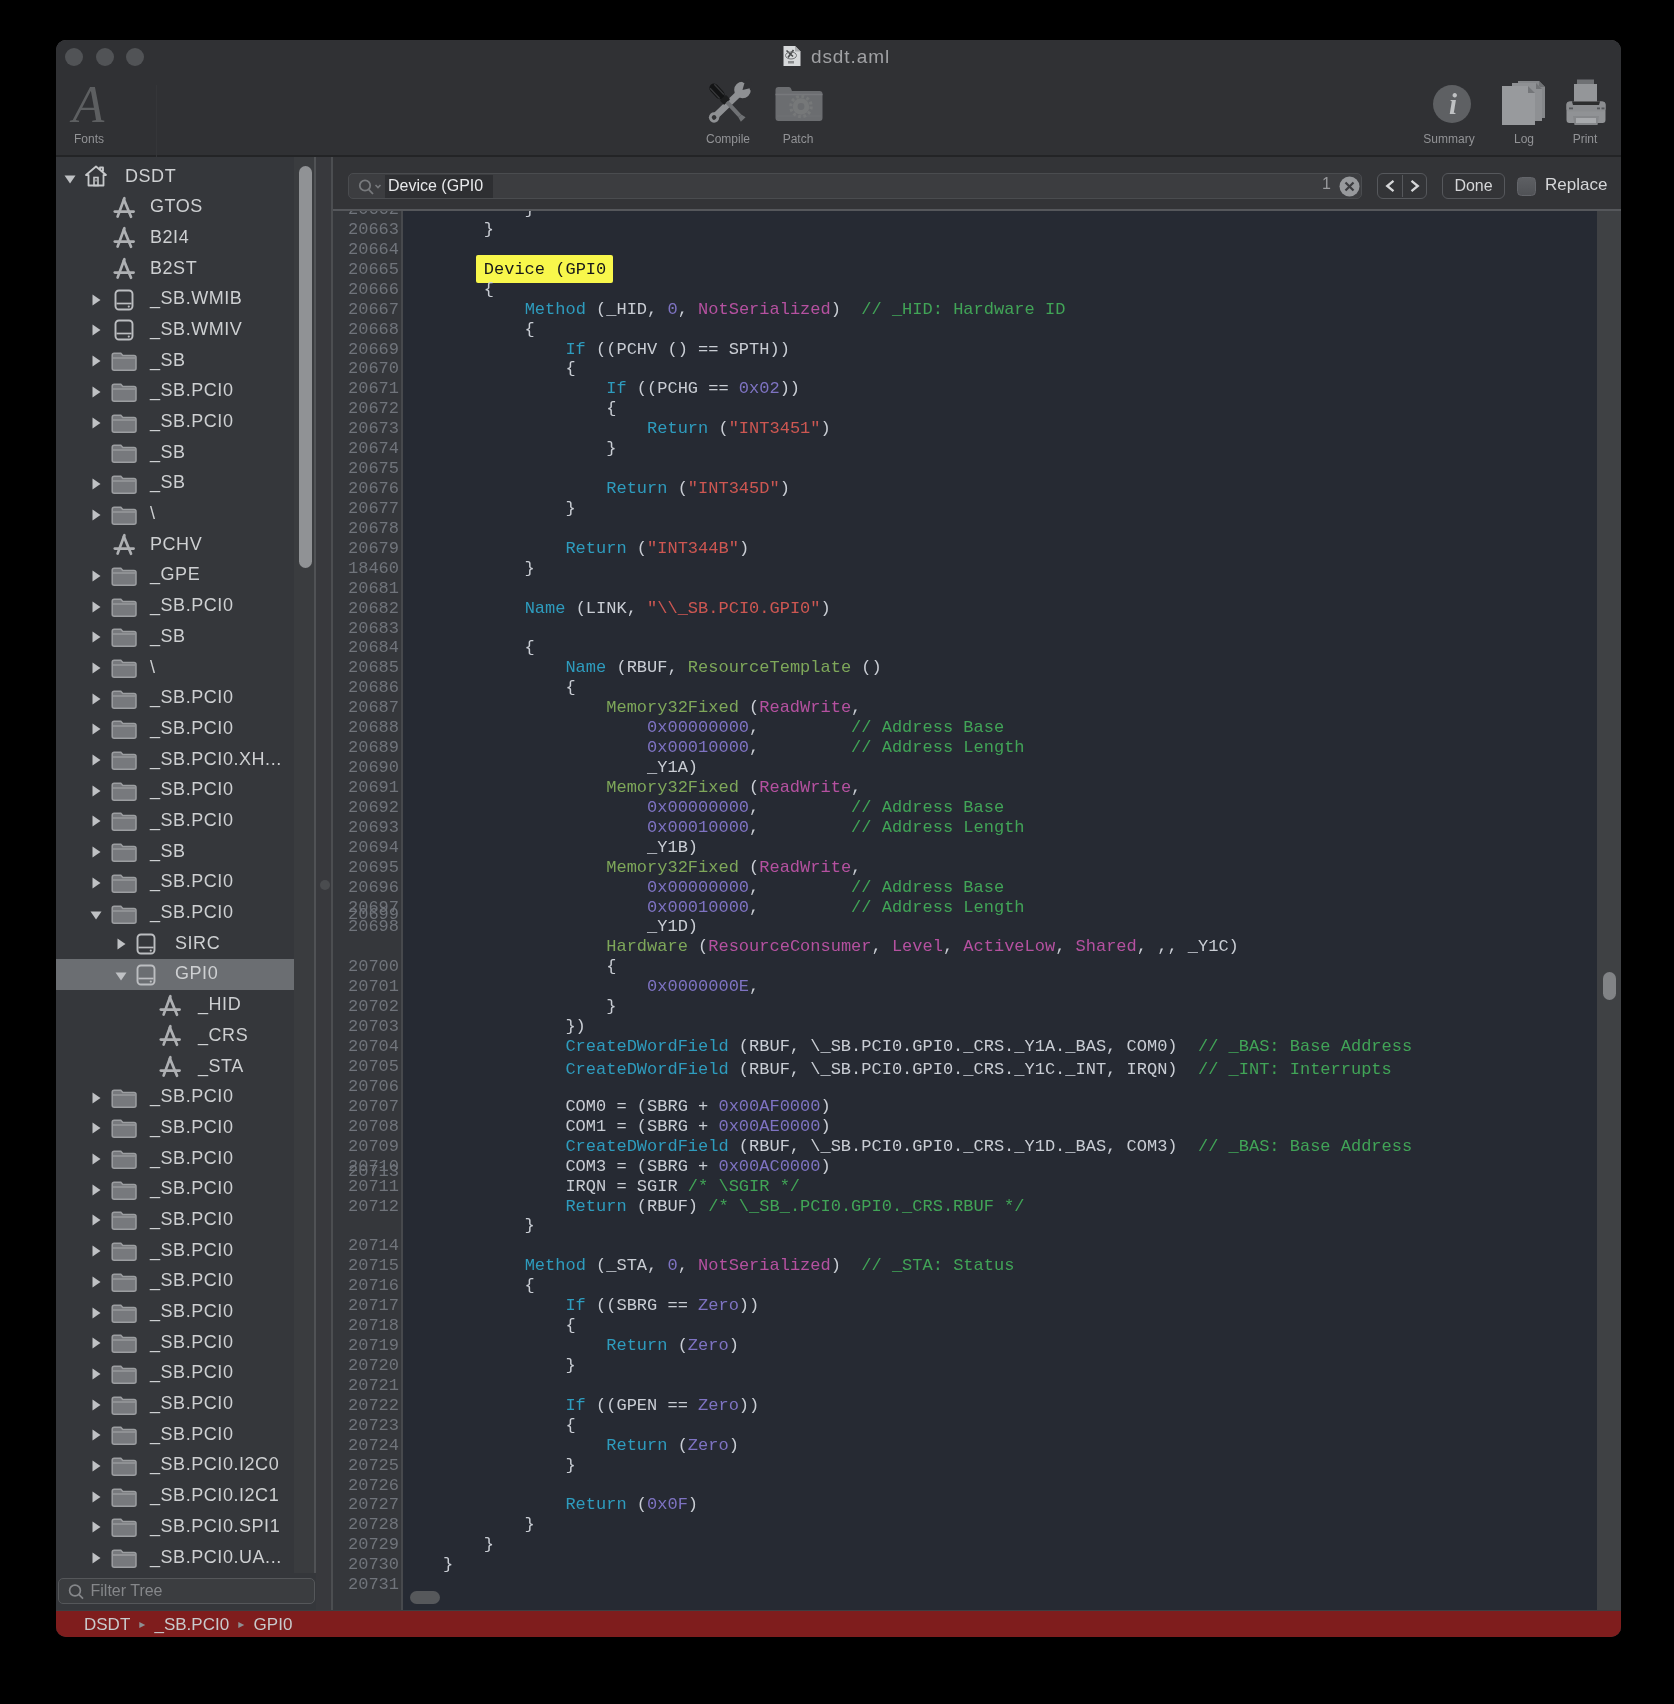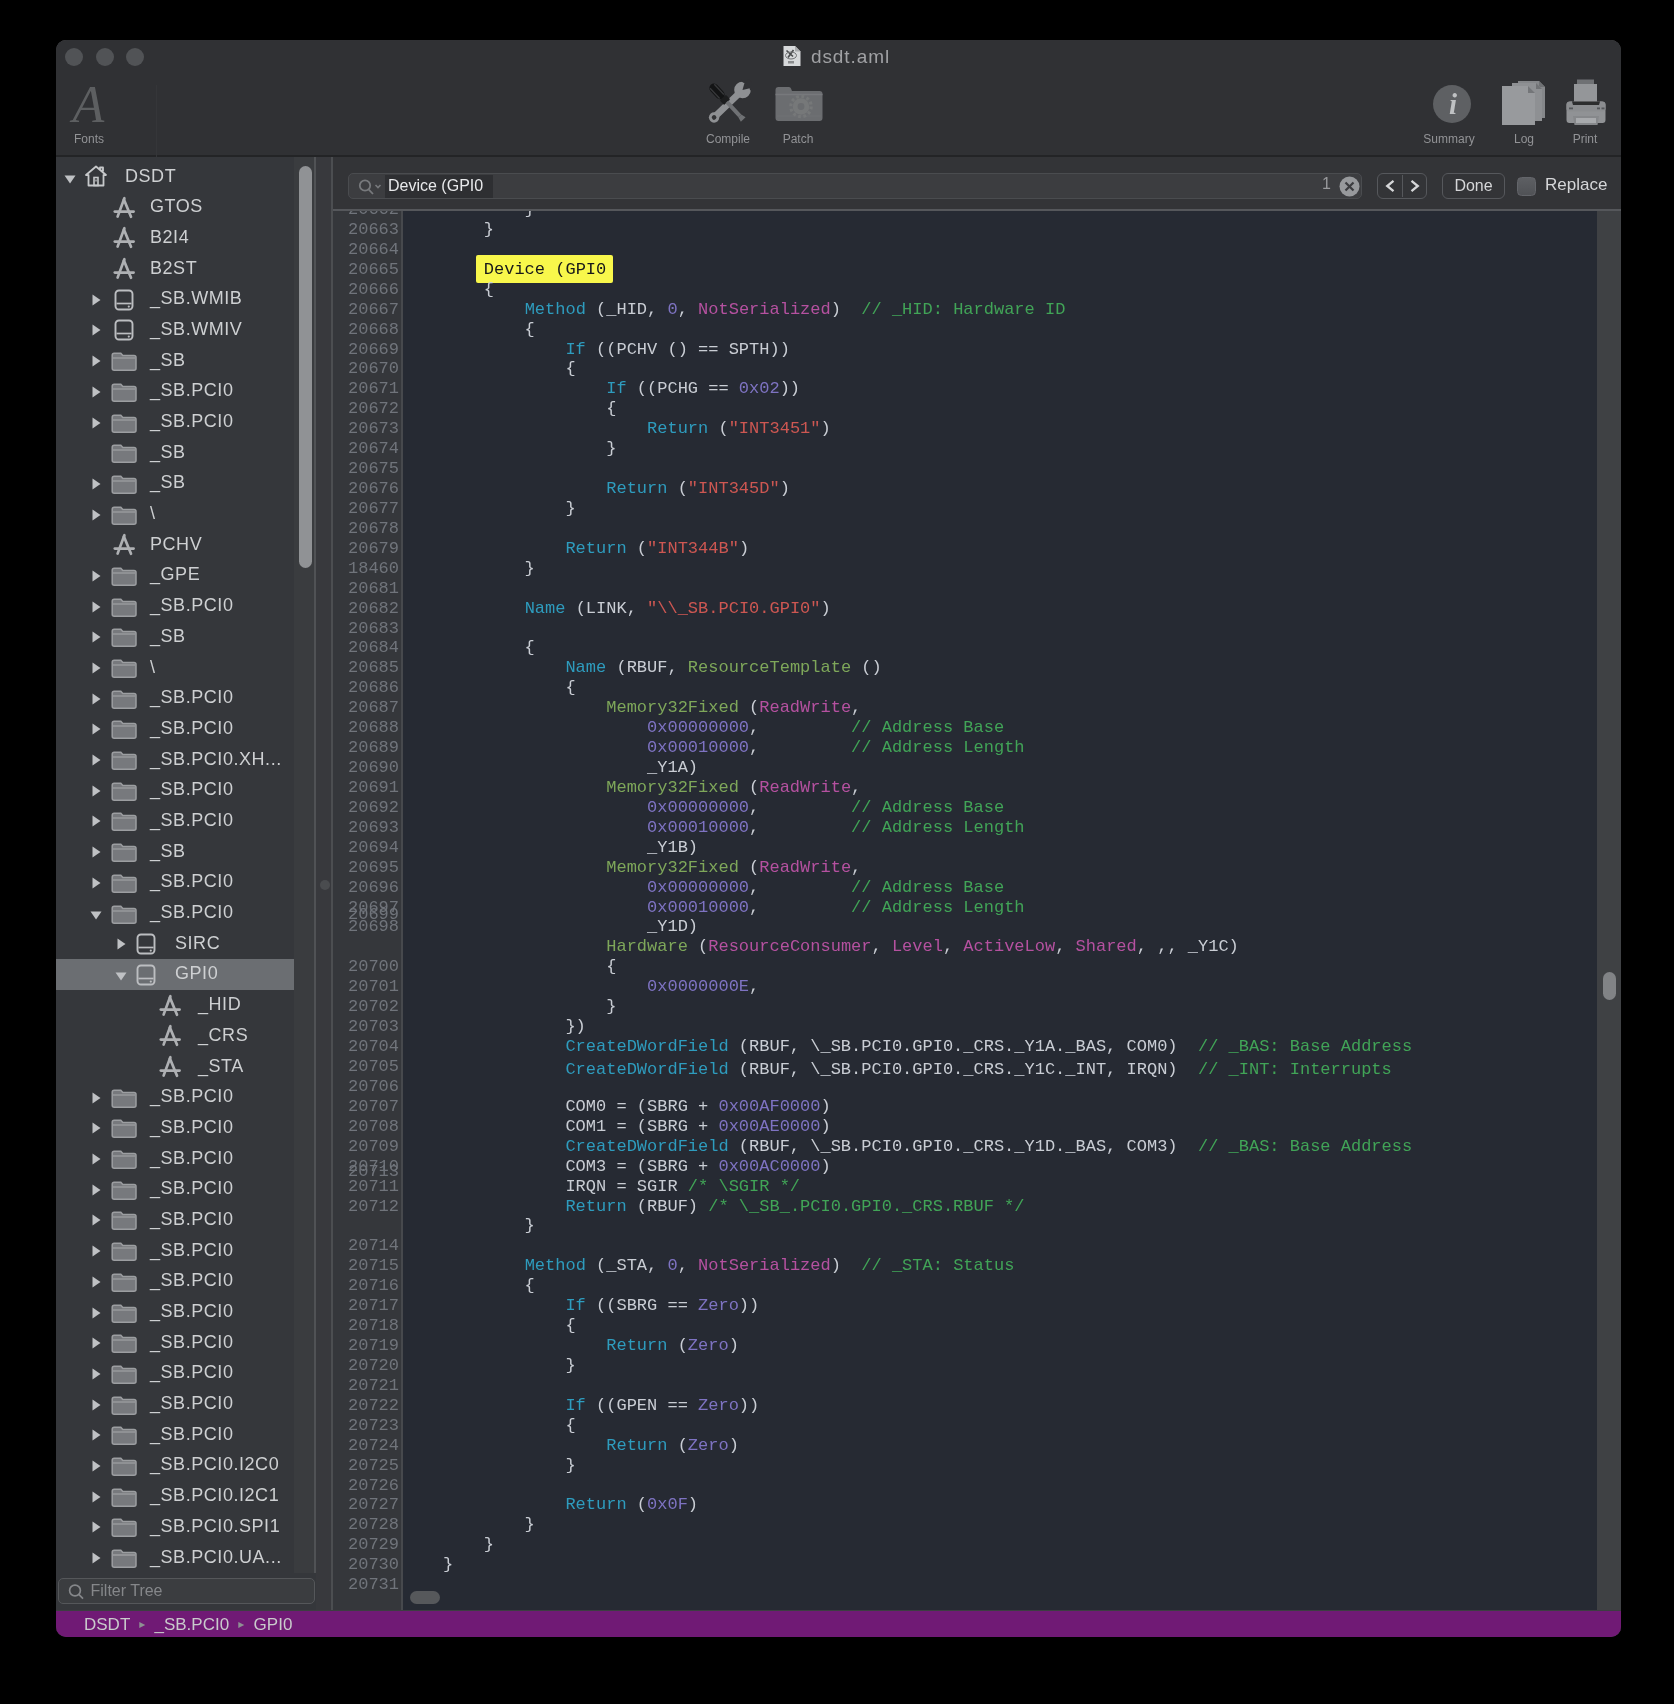--- a/index.html
+++ b/index.html
@@ -35,21 +35,21 @@
 .k{color:#2e9cbe}.g{color:#7ea75a}.m{color:#b551a0}.n{color:#7e73c2}.c{color:#41a457}.s{color:#cd5752}
 .hlt{color:#17181a}
 #hlbox{position:absolute;left:73px;top:44px;width:137px;height:28px;background:#f8f74b;border-radius:2px}
 #vstrip{position:absolute;left:1541px;top:170.5px;width:24px;height:1399.5px;background:#3f4144}
 #vthumb{position:absolute;left:1547px;top:932px;width:13px;height:28px;border-radius:6.5px;background:#818386}
 #hthumb{position:absolute;left:354px;top:1551px;width:30px;height:13px;border-radius:6.5px;background:#56585b}
 
 #filterbar{position:absolute;left:0;top:1533px;width:260px;height:37px;background:#35373b}
 #ffield{position:absolute;left:1.5px;top:5px;width:257px;height:26px;border-radius:5px;background:#3b3d40;border:1.5px solid #55575a}
 #ftext{position:absolute;left:32px;top:3px;font-size:16px;color:#85878a}
-#status{position:absolute;left:0;top:1570px;width:100%;height:42px;background:#701a75;border-top:1px solid #3c3e41}
+#status{position:absolute;left:0;top:1570px;width:100%;height:42px;background:#7f1d1d;border-top:1px solid #3c3e41}
 #status .bc{position:absolute;top:3.5px;font-size:17px;color:#c9cacc;white-space:nowrap}
 .bsep{color:#8e9093;font-size:12px;margin:0 4.5px;position:relative;top:-1.5px}
 </style></head>
 <body>
 <div id="win">
     <div id="toolbar">
       <div class="tl" style="left:9px;top:7.5px"></div>
       <div class="tl" style="left:39.5px;top:7.5px"></div>
       <div class="tl" style="left:70px;top:7.5px"></div>
       <div class="abs" style="left:8.5px;top:42px;width:48px;height:46px;font-family:'Liberation Serif',serif;font-style:italic;font-size:52px;line-height:46px;color:#5d5f61;text-align:center">A</div>

